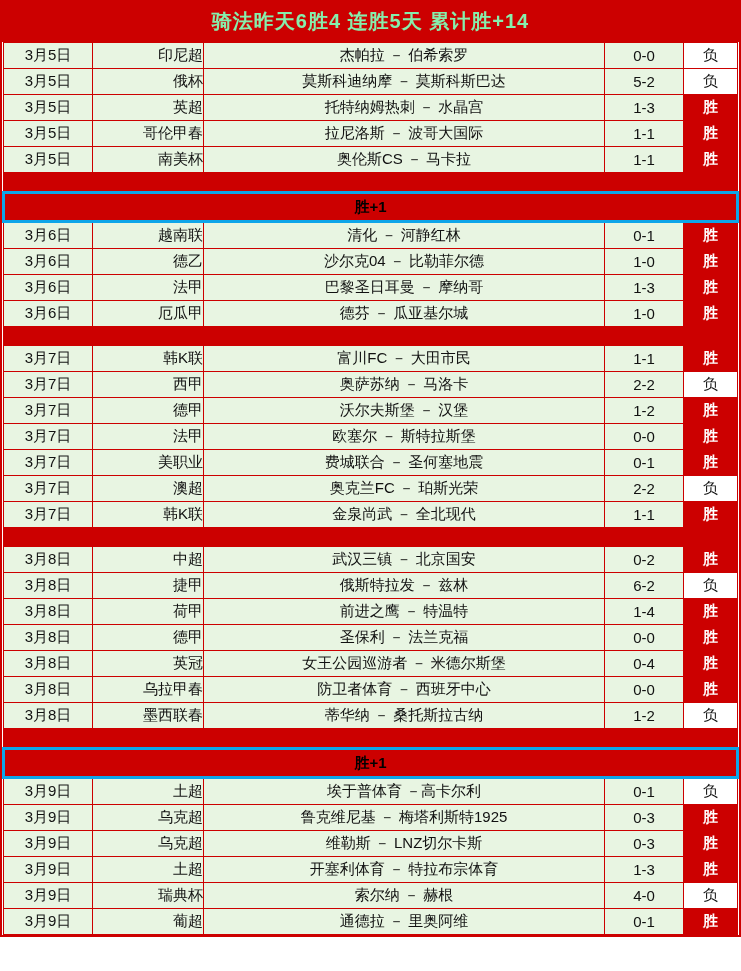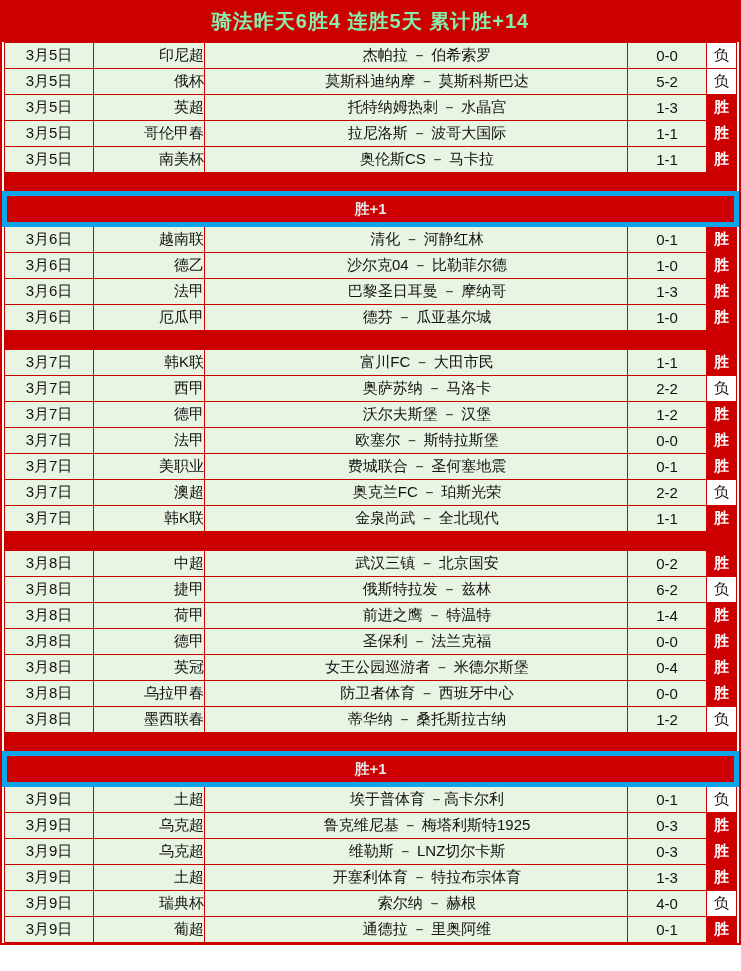--- a/index.html
+++ b/index.html
@@ -34,39 +34,39 @@
     text-align:center;
     height:25px;
     padding:0;
     color:#111;
     background:#e8f5e2;
     white-space:nowrap;
     overflow:hidden;
   }
   .c-date{width:88px;}
   .c-league{width:110px;text-align:right;}
-  .c-match{width:400px;font-size:15px;padding-left:22px;}
+  .c-match{width:400px;font-size:15px;}
   .c-score{width:78px;}
   .c-result{width:auto;}
   .res-win{
     background:#cc0000;
     color:#ffffff;
     font-weight:bold;
   }
   .res-lose{
     background:#ffffff;
     color:#111111;
   }
   .sep td{
     background:#cc0000;
-    color:#e5e5e5;
+    color:#000000;
     font-weight:bold;
     font-size:15px;
     height:26px;
-    border:5px solid #0ea5e9;
+    border:3px solid #0ea5e9;
   }
   .sep-blank td{
     background:#cc0000;
     height:18px;
     border:1px solid #cc0000;
   }
 </style>
 </head>
 <body>
 

